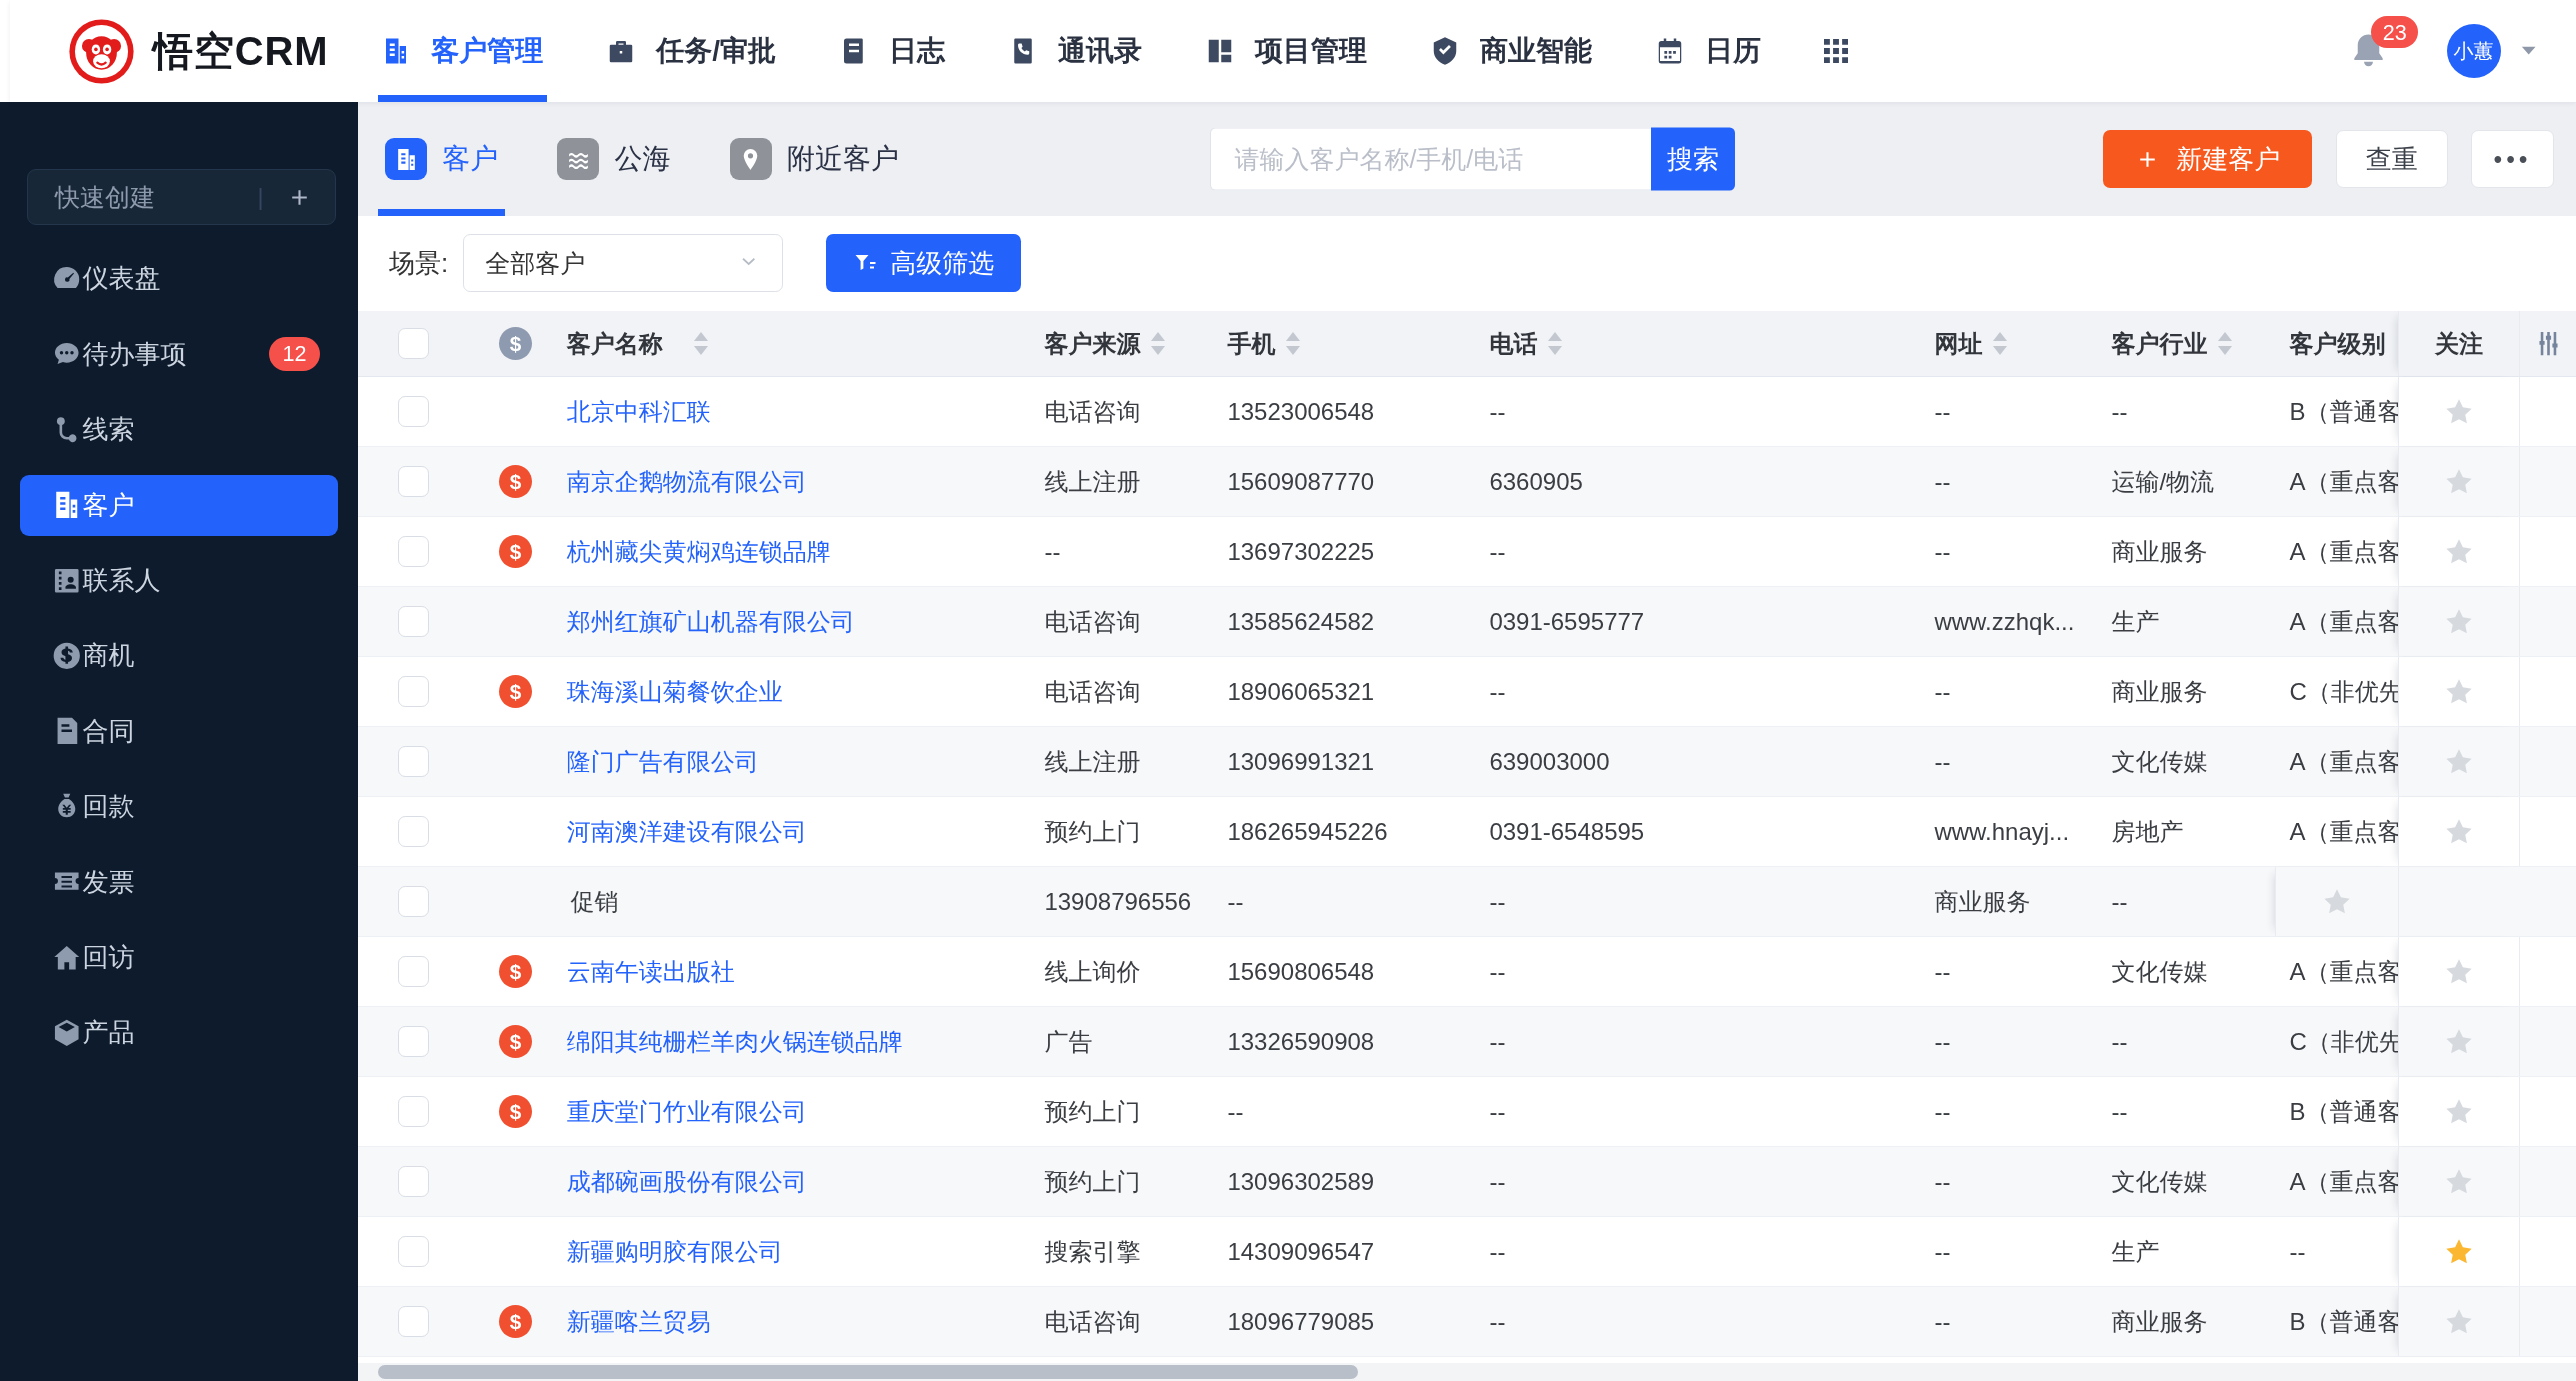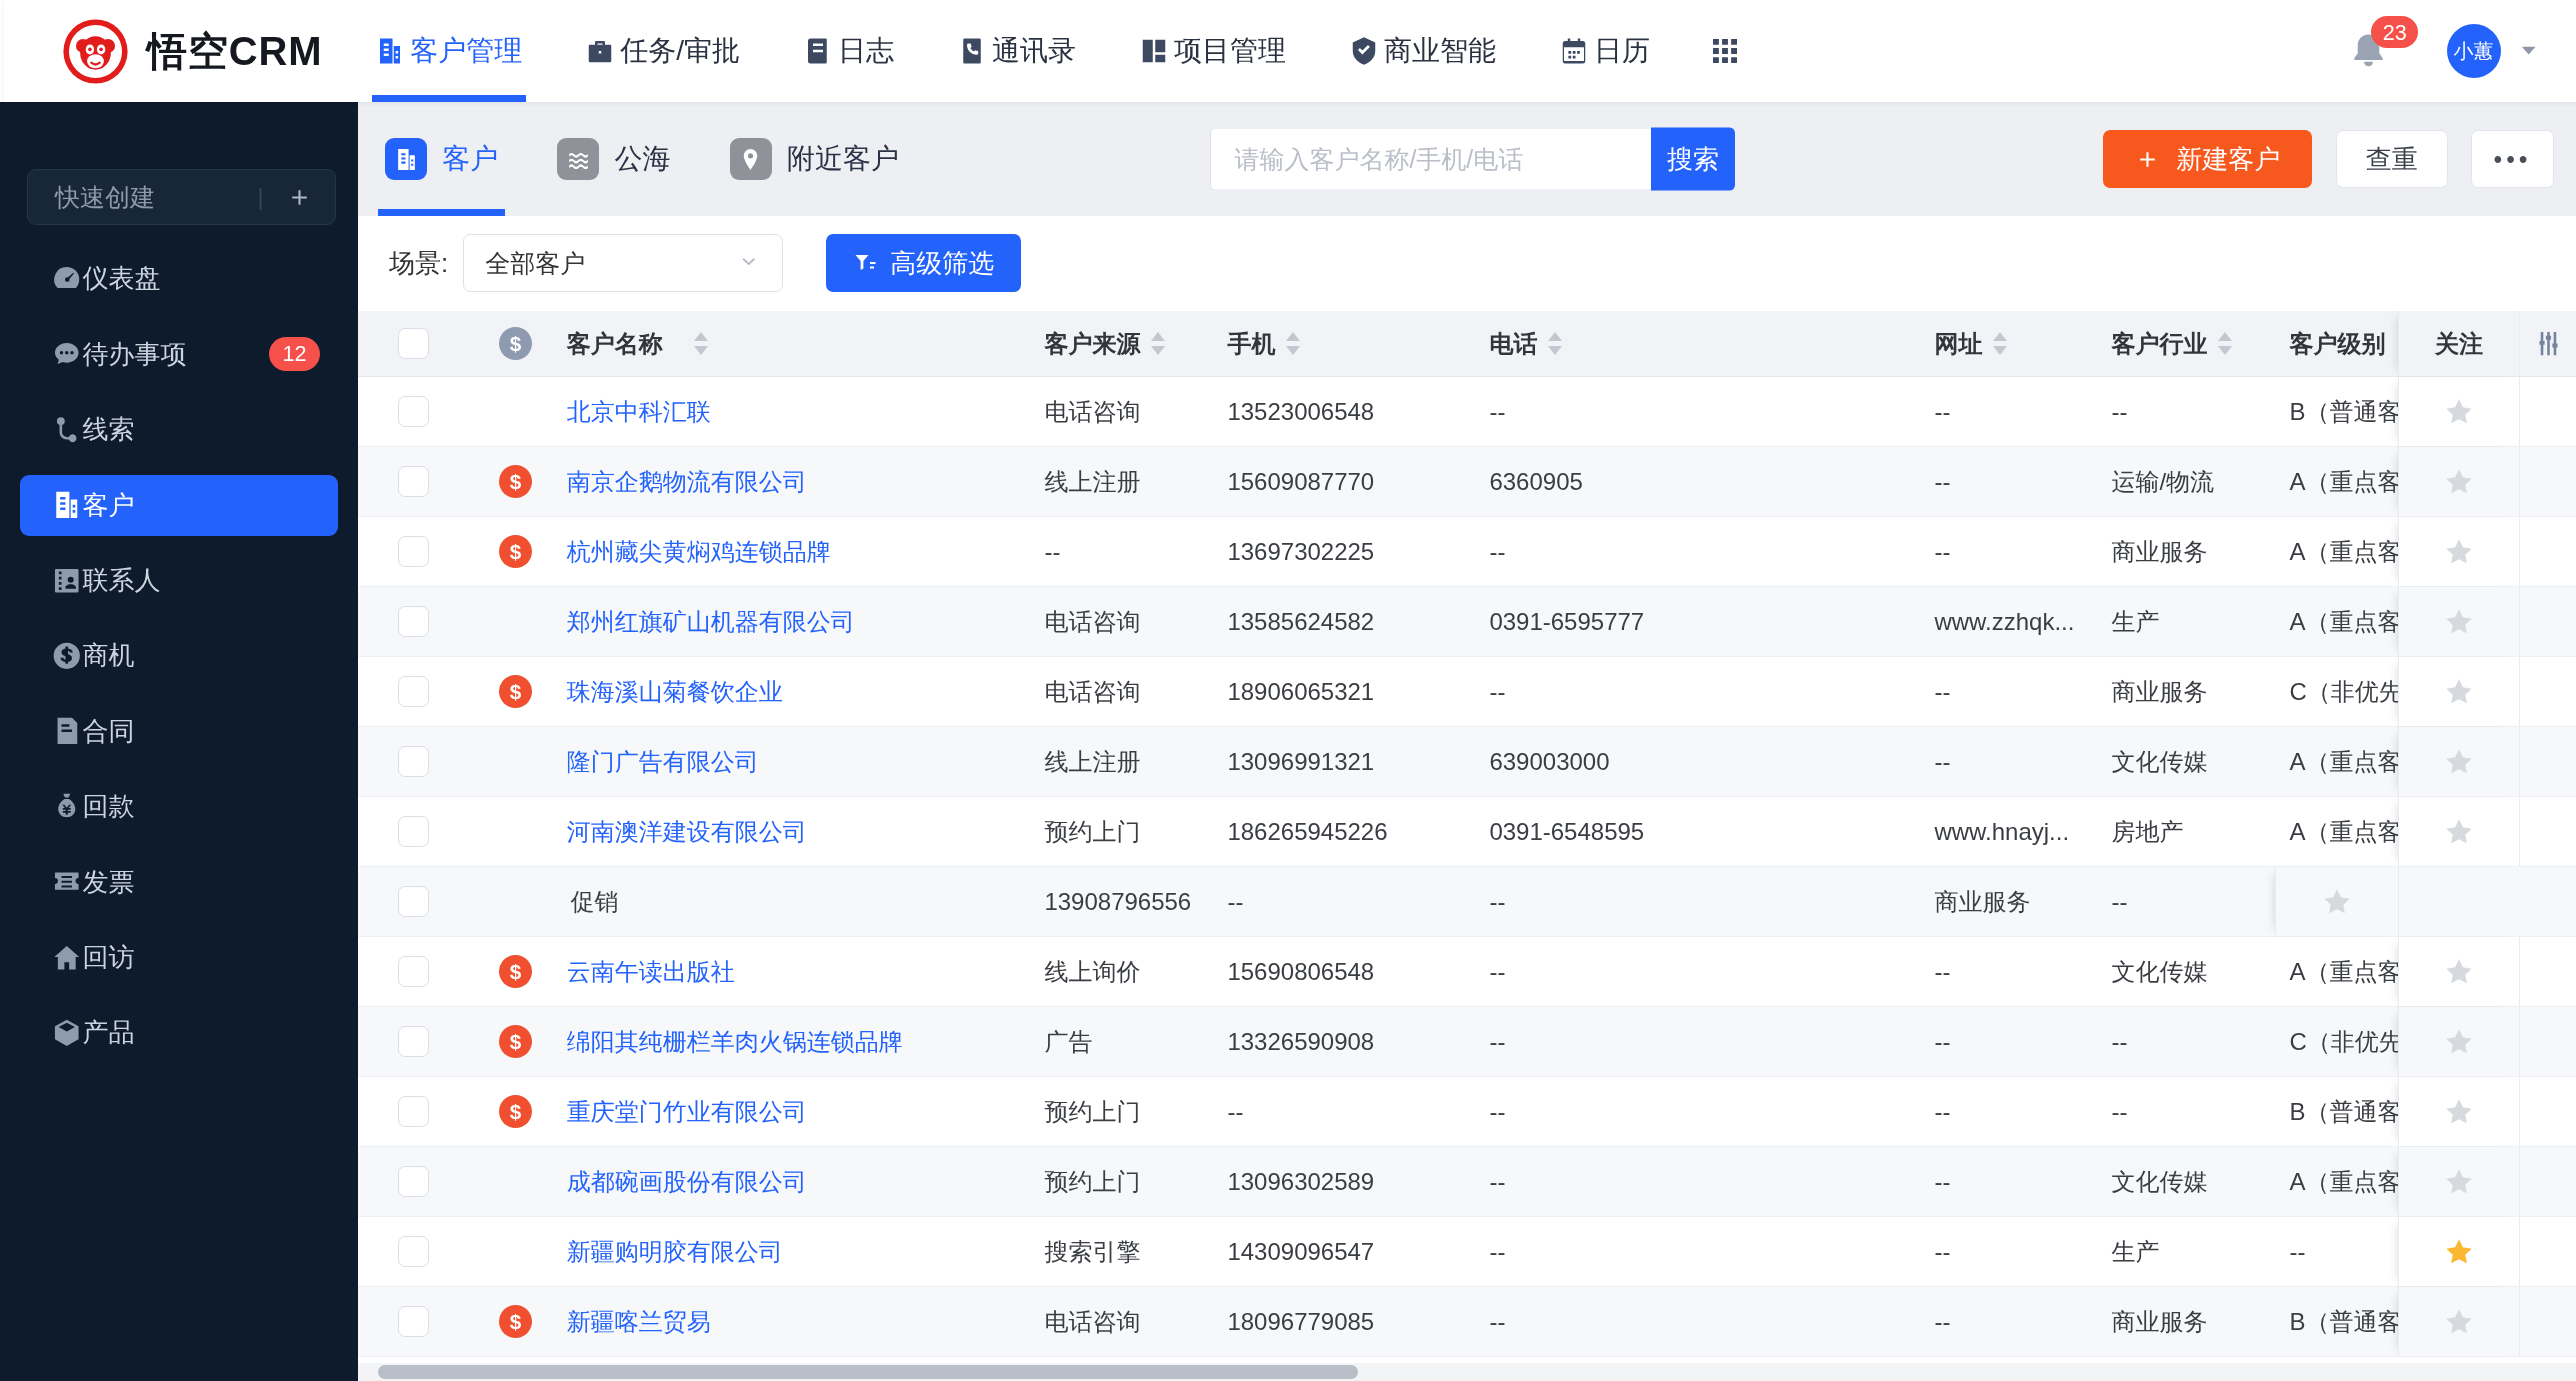--- a/index.html
+++ b/index.html
@@ -2,27 +2,27 @@
 <html style="font-size:14.4px"><head>
 <meta charset="utf-8">
 <style>
   * { margin:0; padding:0; box-sizing:border-box; }
   html,body { width:2576px; height:1382px; overflow:hidden; }
   body { font-family:"Liberation Sans","DejaVu Sans",sans-serif; background:#fff; color:#333;
          --accent:#2362fb; --orange:#f7581d; --badge:#f5504a; --deal:#f0502f; --gold:#fbb731; --stargray:#d6d9de; }
   svg { display:block; }
 
   
-  .navbar { position:absolute; top:0; left:4px; right:0; height:102px; background:#fff; display:flex;
+  .navbar { position:absolute; top:0; left:10px; right:0; height:102px; background:#fff; display:flex;
             align-items:center; z-index:40; box-shadow:0 1.8px 5.4px rgba(20,30,60,.07); }
   .logo { display:flex; align-items:center; gap:18px; padding:0 40px 0 58px; cursor:pointer; }
   .logo-ic svg { width:67px; height:67px; }
   .logo-text { font-size:40px; font-weight:700; color:#15181f; letter-spacing:0.9px; }
   .nav-items { display:flex; align-items:stretch; height:100%; gap:63px; margin-left:12.6px; }
-  .nav-item { display:flex; align-items:center; gap:5px; font-size:28px; font-weight:400; color:#2a3140;
+  .nav-item { display:flex; align-items:center; gap:20px; font-size:28px; font-weight:700; color:#2a3140;
               position:relative; cursor:pointer; }
   .nav-item .nav-ic svg { width:30px; height:30px; color:#3d4960; }
   .nav-item.active { color:var(--accent); }
   .nav-item.active .nav-ic svg { color:var(--accent); }
   .nav-item.active::after { content:""; position:absolute; left:-3.6px; right:-3.6px; bottom:0; height:7.2px; background:var(--accent); }
   .nav-apps { margin-left:59px; display:flex; align-items:center; cursor:pointer; }
   .nav-apps svg { width:32px; height:32px; color:#3d4960; }
   .nav-right { margin-left:auto; display:flex; align-items:center; padding-right:36px; }
   .bell-wrap { position:relative; cursor:pointer; margin-right:58px; }
   .bell-wrap svg { width:41px; height:41px; color:#9aa3b3; }

